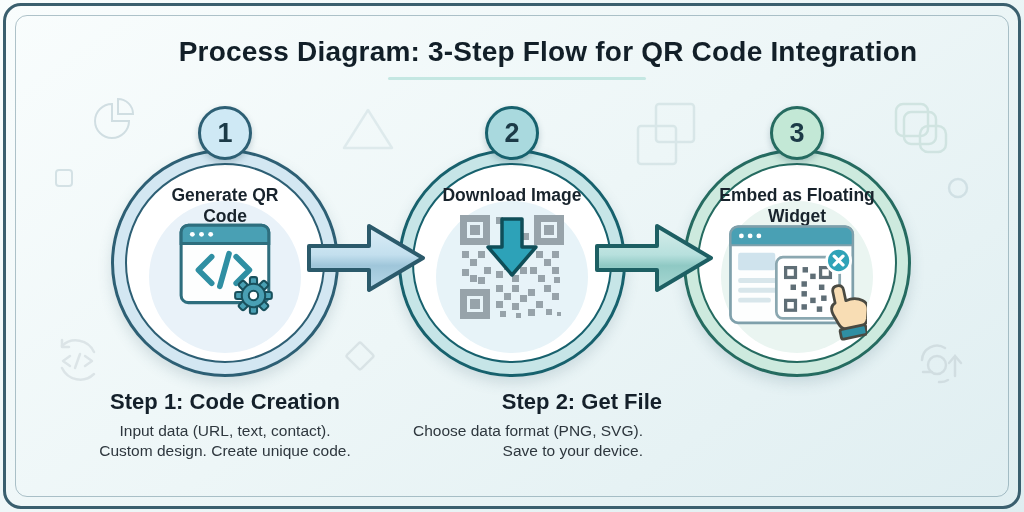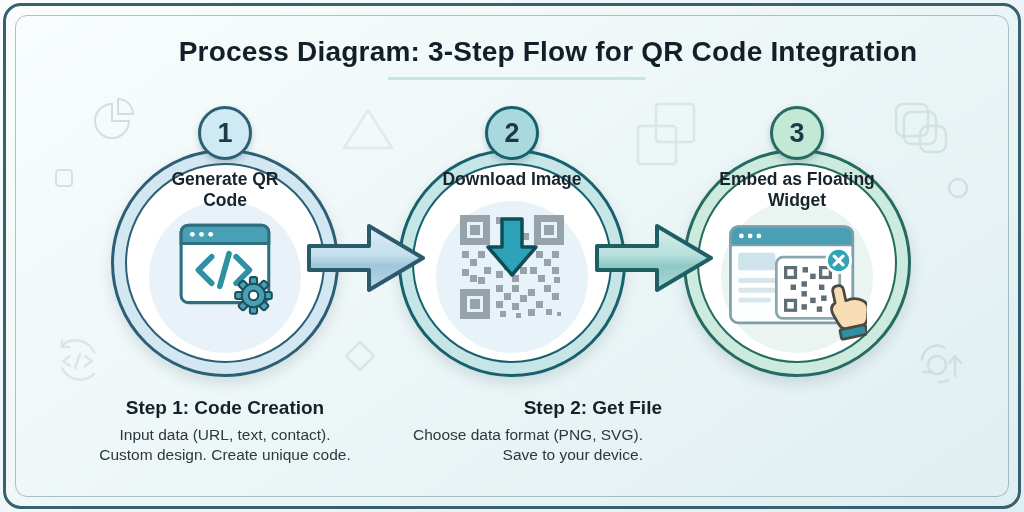--- a/index.html
+++ b/index.html
@@ -28,21 +28,21 @@
   .step1 .halo{background:#e9f2f9;}
   .step2 .ring-c{background:#c6e5e7;border:3px solid #17616d;}
   .step2 .inner{border:2.5px solid #17616d;}
   .step2 .halo{background:#e7f3f8;}
   .step3 .ring-c{background:#cdeade;border:3px solid #256b60;}
   .step3 .inner{border:2.5px solid #256b60;}
   .step3 .halo{background:#eaf5f1;}
   .ring-c{position:absolute;inset:0;border-radius:50%;box-sizing:border-box;}
 
   .step-heading{
-    position:absolute;top:20px;left:50%;transform:translateX(-50%);
+    position:absolute;top:36px;left:50%;transform:translateX(-50%);
     text-align:center;font-weight:bold;font-size:17.5px;line-height:1.18;color:#18232c;z-index:5;
   }
   .step1 .step-heading{width:112px;}
   .step2 .step-heading{width:170px;}
   .step3 .step-heading{width:156px;}
 
   .badge{
     position:absolute;top:106px;width:54px;height:54px;border-radius:50%;z-index:8;
     display:flex;align-items:center;justify-content:center;box-sizing:border-box;
     font-size:27px;font-weight:bold;color:#1c3a47;
@@ -54,21 +54,21 @@
 
   .icon-wrap{position:absolute;z-index:6;}
 
   .arrow{position:absolute;top:208px;z-index:7;}
   .arrow1{left:307px;}
   .arrow2{left:595px;}
 
   
   .step-footer{position:absolute;top:389px;width:300px;text-align:center;color:#1b252d;}
   .f1{left:75px;}.f2{left:362px;text-align:right;}.f3{left:647px;}
-  .step-footer h3{margin:8px 0 6px 0;font-size:19px;font-weight:bold;color:#14202a;}
+  .step-footer h3{margin:0 0 6px 0;font-size:22px;font-weight:bold;color:#14202a;}
   .step-footer p{margin:0 auto;font-size:15.5px;line-height:1.32;color:#2e373e;}
   .f1 p{width:252px;}
   .f2 p{width:262px;}
   .f3 p{width:228px;}
 
   .deco{position:absolute;opacity:.6;z-index:1;}
   .deco svg{display:block;}
 </style>
 </head>
 <body>

